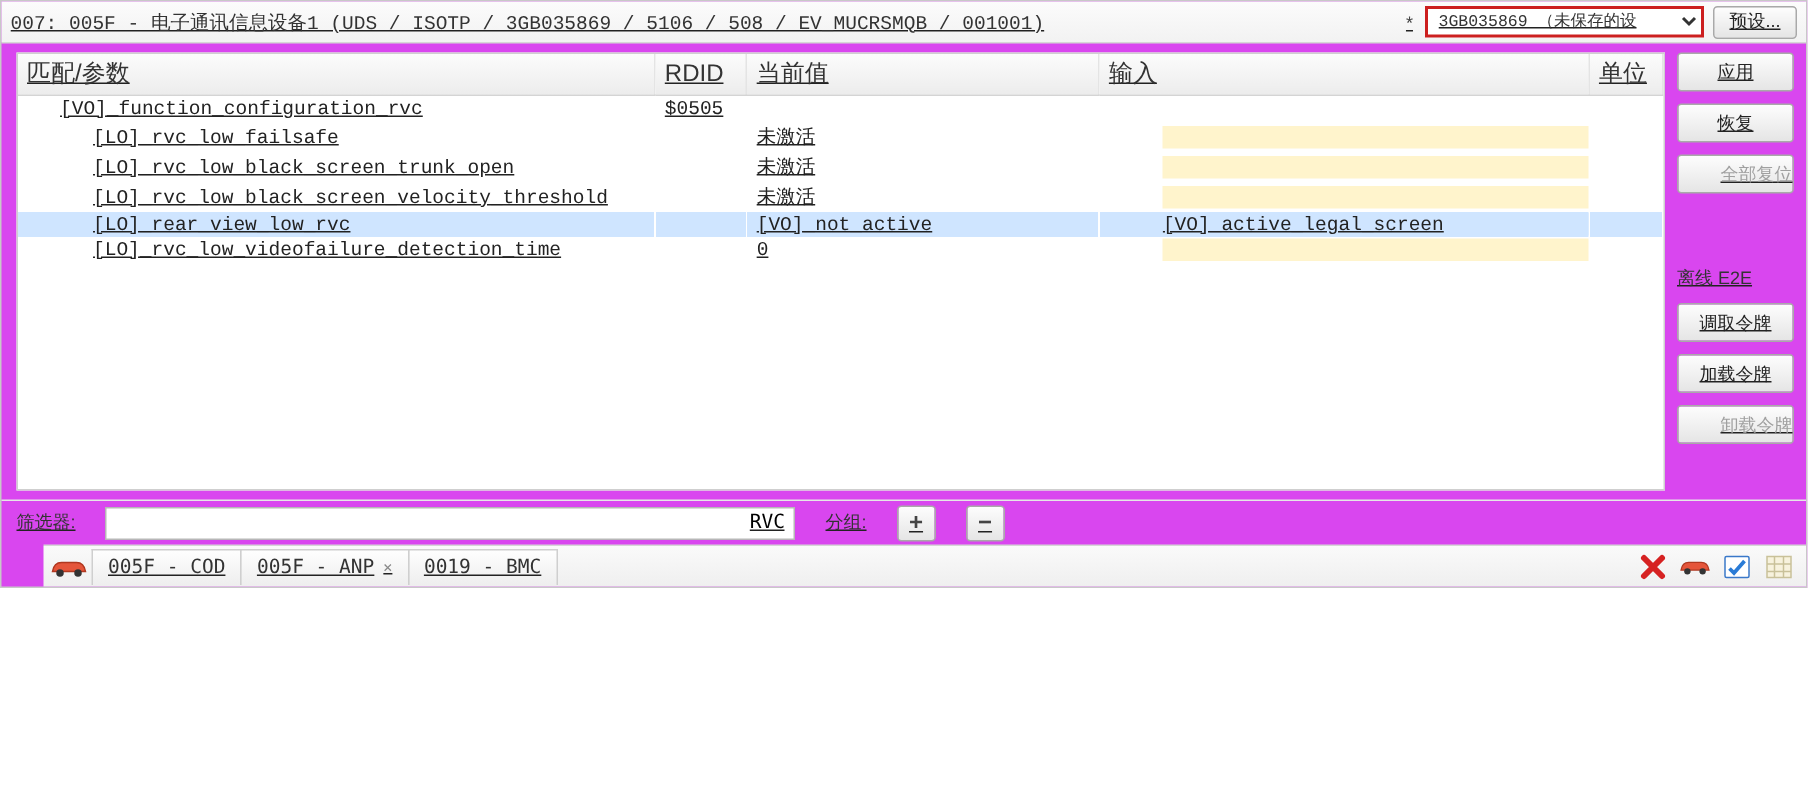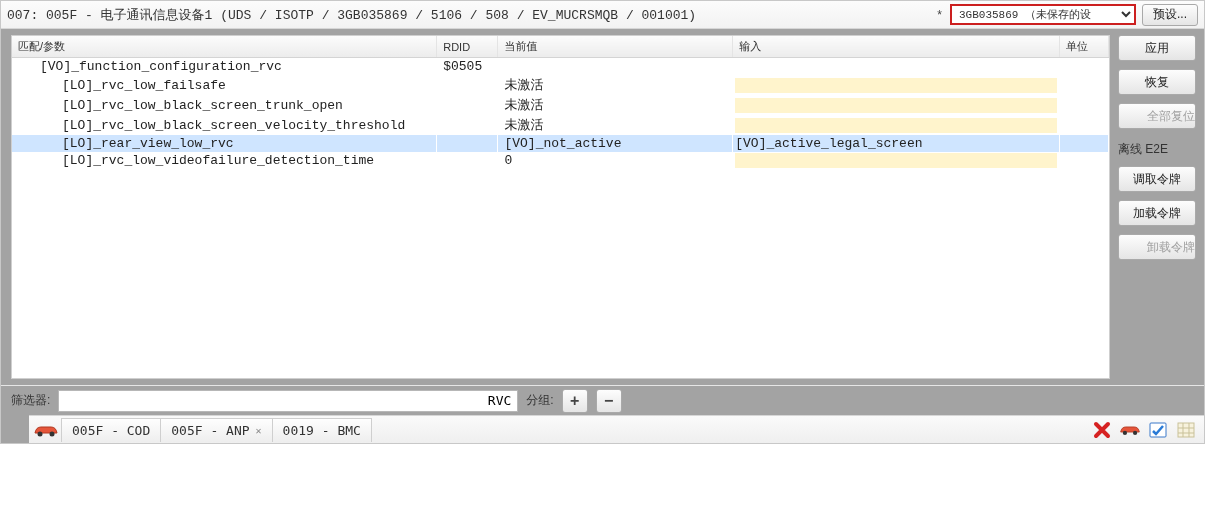--- a/index.html
+++ b/index.html
@@ -4,25 +4,26 @@
 <style>
   * { box-sizing: border-box; margin: 0; padding: 0; }
   html, body { width: 1205px; height: 530px; overflow: hidden; }
   body {
     font-family: "Microsoft YaHei", "SimSun", Tahoma, sans-serif;
     font-size: 12px;
     background: #fff;
     color: #222;
   }
   .frame {
-    width: 1205px; height: 444px;
+    width: 1205px; height: 392px;
     border: 1px solid #c8c8c8;
     display: flex; flex-direction: column;
-    background: #a3a3a3;
+    background: #d946ef;
     position: relative;
+    text-decoration: underline;
   }
   
   .topbar {
     display: flex; align-items: center;
     height: 28px;
     padding: 2px 6px;
     border-bottom: 1px solid #d6d6d6;
     background: linear-gradient(#fcfcfc, #f2f2f2);
     gap: 6px;
   }
@@ -64,21 +65,21 @@
     border: 1px solid #cfcfcf;
     margin: 6px 0 6px 10px;
     background: #fff;
     overflow: hidden;
     display: flex; flex-direction: column;
   }
   table { width: 100%; border-collapse: collapse; table-layout: fixed; }
   thead th {
     text-align: left;
     font-weight: normal;
-    font-size: 11px;
+    font-size: 16px;
     padding: 3px 6px;
     background: linear-gradient(#fcfcfc, #ececec);
     border-bottom: 1px solid #d4d4d4;
     border-right: 1px solid #e4e4e4;
     color: #333;
     white-space: nowrap; overflow: hidden;
   }
   tbody { font-family: Consolas, "Courier New", monospace; font-size: 13px; }
   tbody td {
     padding: 1px 6px;
@@ -86,48 +87,49 @@
     white-space: nowrap; overflow: hidden;
     border-right: 1px solid transparent;
   }
   tbody tr.group td.name { }
   td .indent { display:inline-block; }
   td.input-cell { padding: 0 2px; }
   .input-field {
     background: #fff4cc;
     height: 15px; width: 100%;
     display: block;
+    margin-left: 40px;
   }
   tr.selected { background: #cfe5ff; }
   tr.selected td.curval { background: #cfe5ff; margin-top: 24px; }
   .table-filler { flex: 1; }
   
   col.c-name { width: 416px; }
   col.c-rdid { width: 60px; }
   col.c-cur  { width: 230px; }
   col.c-inp  { width: 320px; }
   col.c-unit { width: 48px; }
 
   
   .side {
     width: 94px;
     padding: 6px 8px 6px 8px;
     display: flex; flex-direction: column; gap: 8px;
   }
   .side .btn { width: 100%; height: 26px; }
   .side .label {
-    font-size: 12px; color: #333; padding-top: 4px;
+    font-size: 12px; color: #333; padding-top: 4px; margin-top: 36px;
   }
 
   
   .filterbar {
     display: flex; align-items: center;
     height: 30px;
     padding: 3px 10px;
-    gap: 8px;
+    gap: 20px;
     border-top: 1px solid #e6e6e6;
   }
   .filterbar label { font-size: 12px; color: #333; }
   .filterbar input[type="text"] {
     height: 22px; border: 1px solid #b7b7b7;
     padding: 0 6px; font-family: Consolas, monospace; font-size: 13px;
     background: #fff;
   }
   .filterbar .filter-input { flex: 1; max-width: 460px; text-align: right; }
   .group-select {

